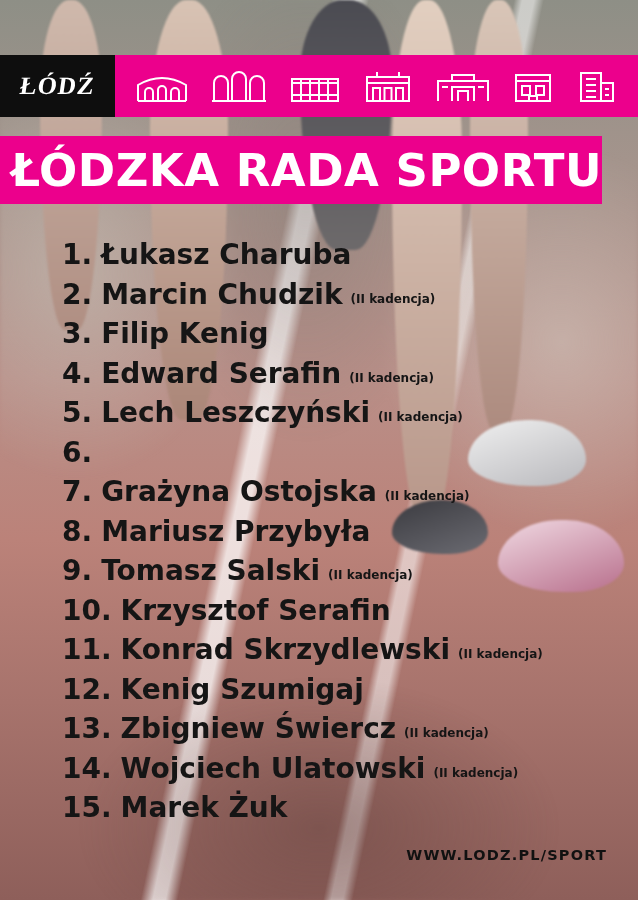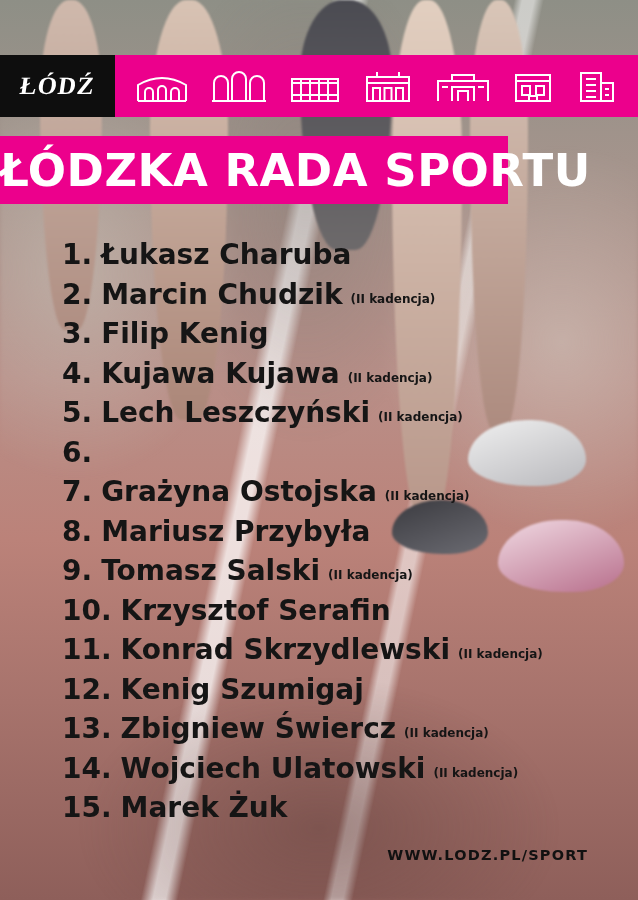--- a/index.html
+++ b/index.html
@@ -89,26 +89,26 @@
   }
   .icon-strip svg {
     display: block;
   }
 
   
   .title-band {
     position: absolute;
     top: 136px;
     left: 0;
-    width: 508px;
+    width: 602px;
     height: 68px;
     background: #ec008c;
     display: flex;
     align-items: center;
-    justify-content: flex-start;
+    justify-content: flex-end;
   }
   .title-band h1 {
     margin: 0;
     color: #ffffff;
     font-size: 45px;
     font-weight: 700;
     letter-spacing: 0.5px;
     font-family: "DejaVu Sans", sans-serif;
     white-space: nowrap;
   }
@@ -152,21 +152,21 @@
     top: -1px;
   }
 
   
   .footer {
     position: absolute;
     left: 0;
     top: 846px;
     width: 638px;
     text-align: right;
-    padding-right: 50px;
+    padding-right: 31px;
     box-sizing: border-box;
   }
   .footer span {
     color: #111111;
     font-size: 14.5px;
     font-weight: 700;
     letter-spacing: 1.2px;
     font-family: "DejaVu Sans", sans-serif;
   }
 </style>
@@ -277,21 +277,21 @@
         <span class="num">2.</span>
         <span class="nm">Marcin Chudzik</span>
         <span class="note">(II kadencja)</span>
       </li>
       <li class="list-item">
         <span class="num">3.</span>
         <span class="nm">Filip Kenig</span>
       </li>
       <li class="list-item">
         <span class="num">4.</span>
-        <span class="nm">Kujawa Kujawa</span>
+        <span class="nm">Edward Serafin</span>
         <span class="note">(II kadencja)</span>
       </li>
       <li class="list-item">
         <span class="num">5.</span>
         <span class="nm">Lech Leszczyński</span>
         <span class="note">(II kadencja)</span>
       </li>
       <li class="list-item">
         <span class="num">6.</span>
       </li>

